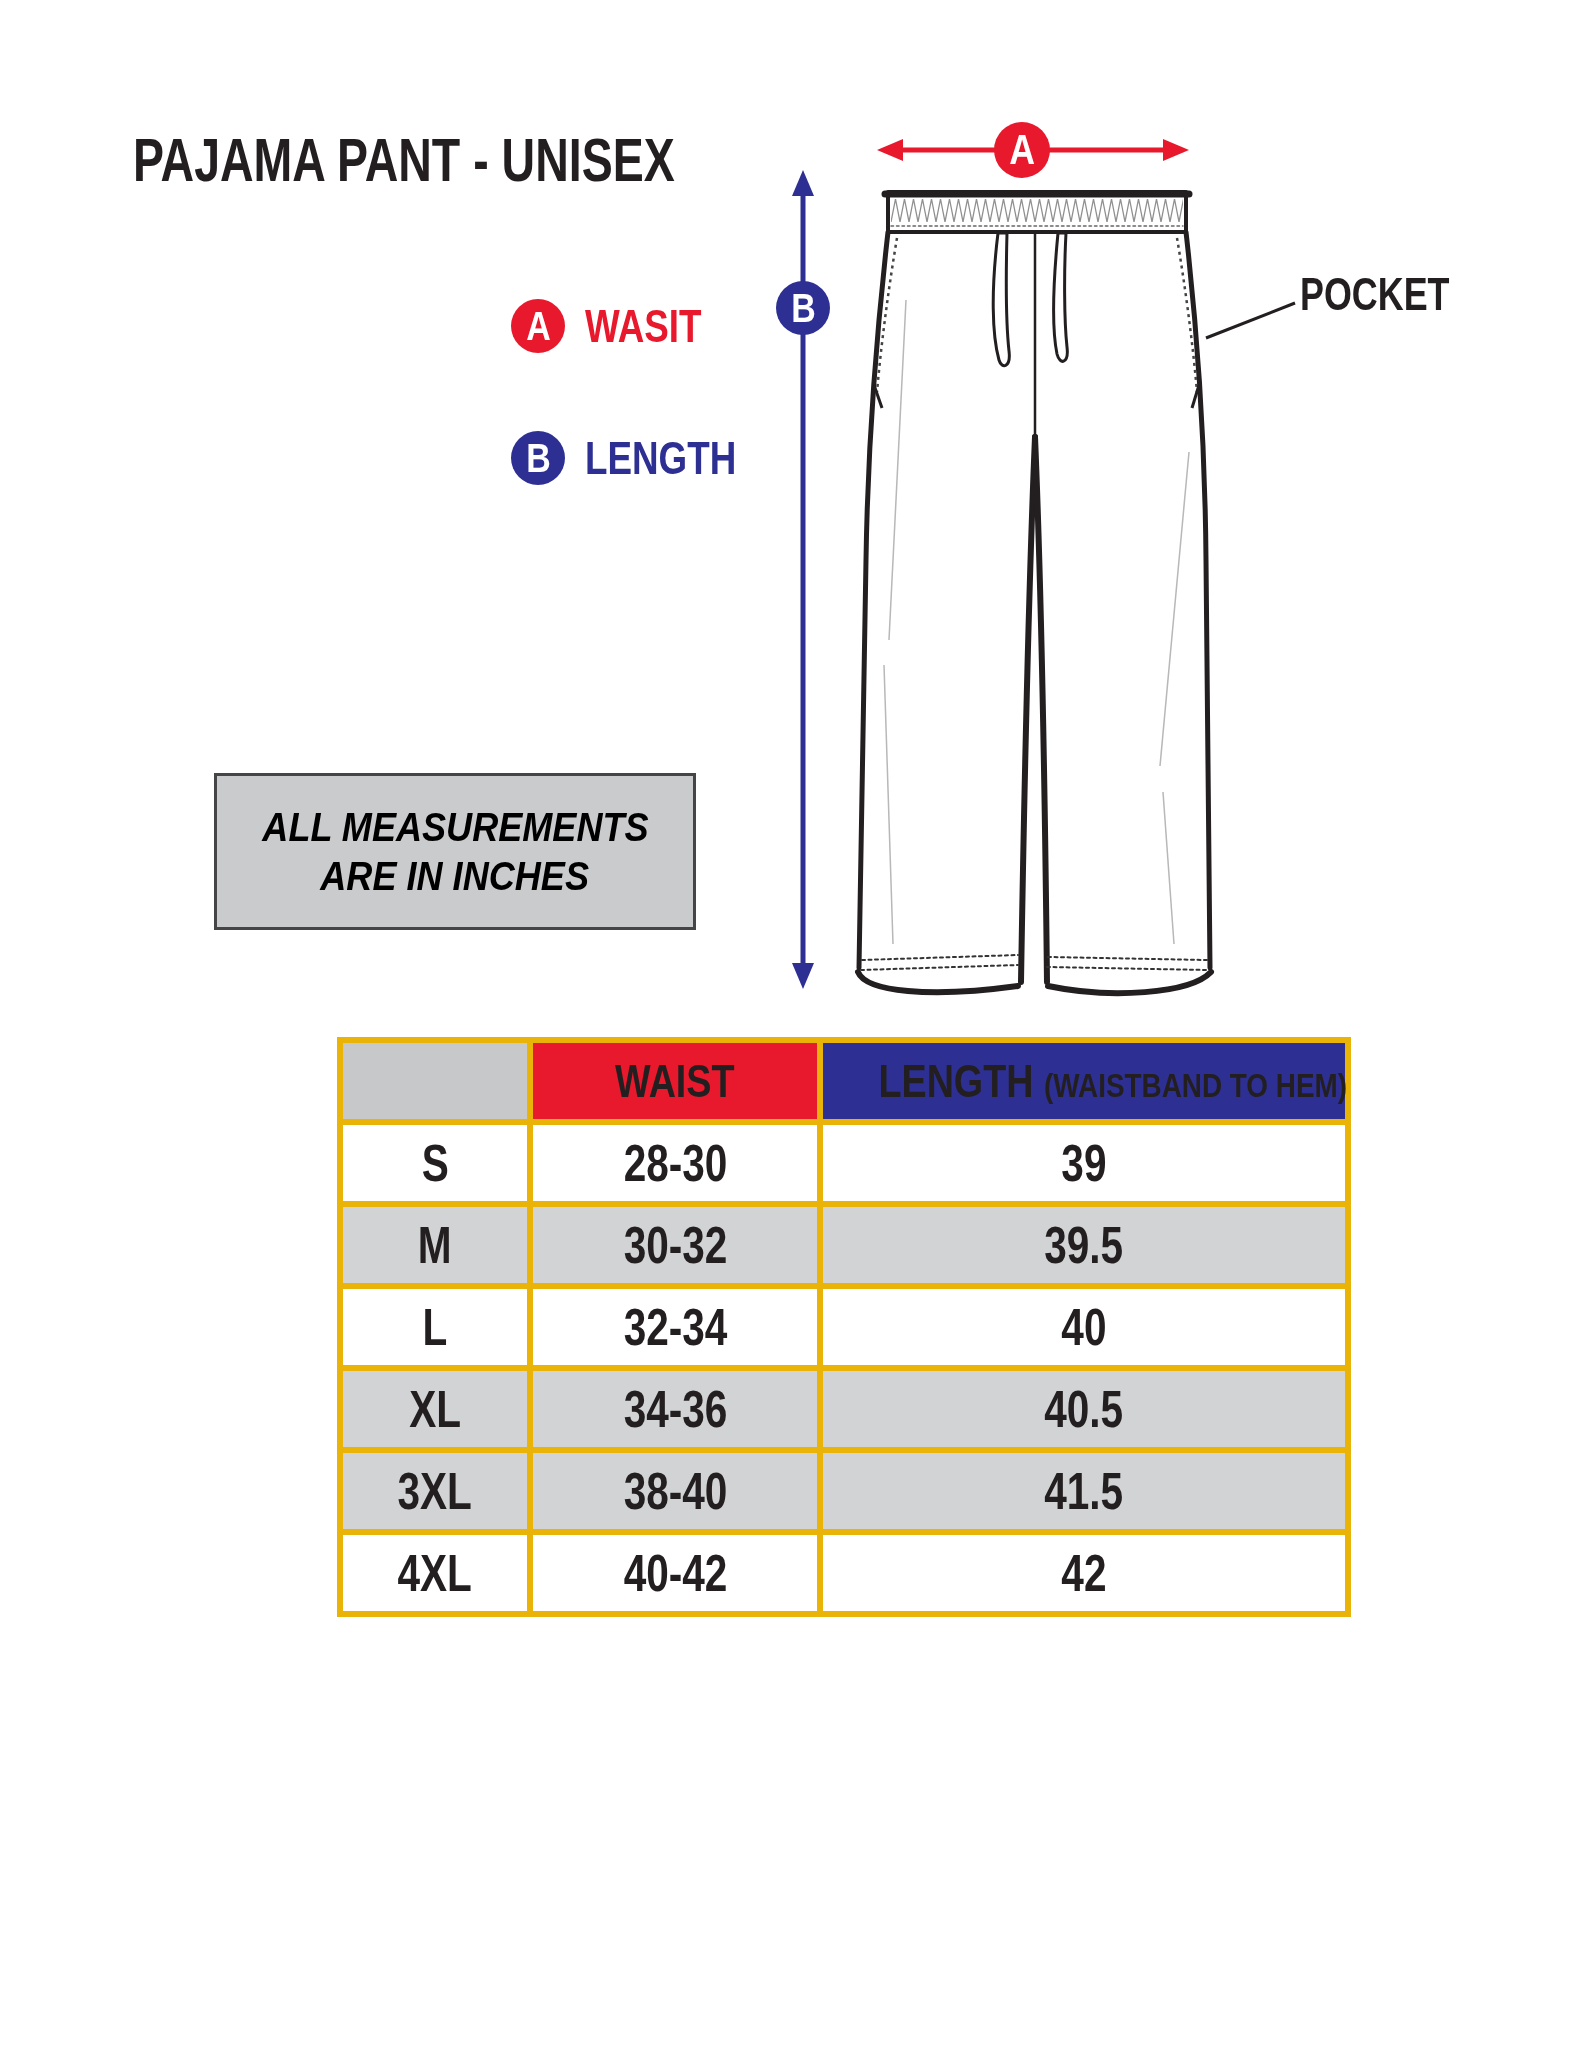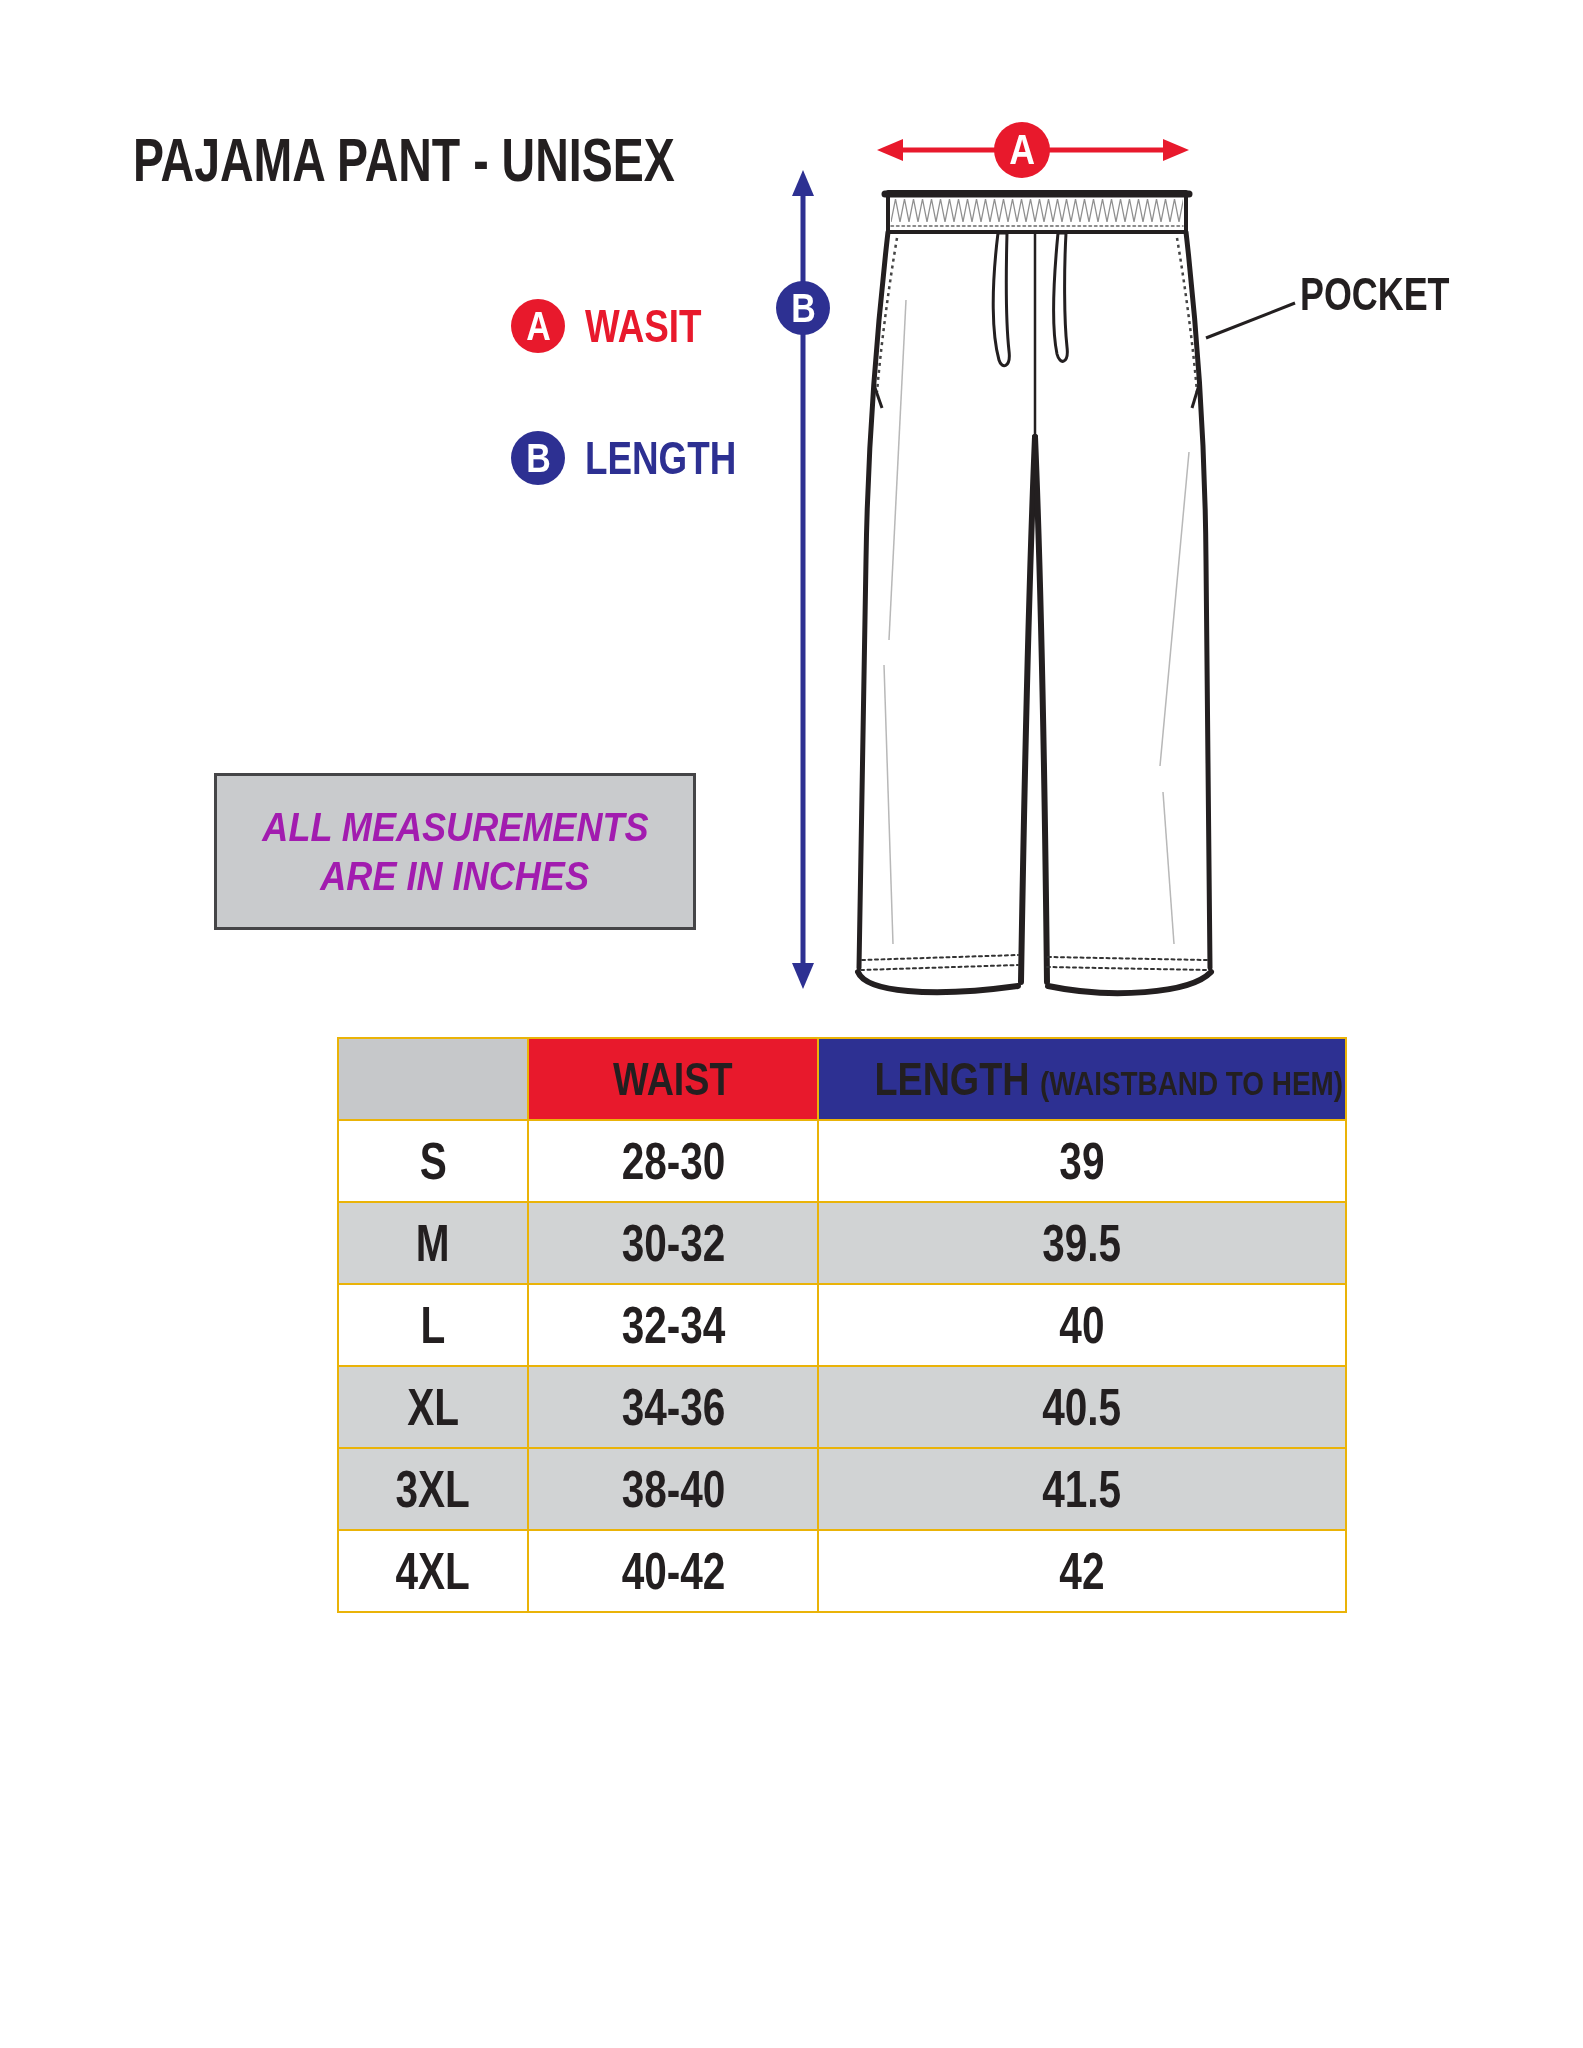--- a/index.html
+++ b/index.html
@@ -17,25 +17,25 @@
   #badge-arrow-a{left:994px;top:122px;width:56px;height:56px;background:#E8192C;font-size:42px;}
   #badge-arrow-b{left:776px;top:281px;width:54px;height:54px;background:#2D3092;font-size:40px;}
   .lbl{position:absolute;font-weight:700;font-size:46px;line-height:52px;
        transform:scaleX(.8);transform-origin:left top;white-space:nowrap;z-index:2;}
   #lbl-wasit{left:585px;top:300px;color:#E8192C;}
   #lbl-length{left:585px;top:432px;color:#2D3092;}
   #lbl-pocket{left:1300px;top:268px;color:#231F20;transform:scaleX(.78);}
   .note{position:absolute;left:214px;top:773px;width:482px;height:157px;background:#C9CBCD;
         border:3px solid #454547;box-sizing:border-box;display:flex;flex-direction:column;
         align-items:center;justify-content:center;z-index:2;
-        font-style:italic;font-weight:700;font-size:41px;line-height:49px;color:#a21caf;}
+        font-style:italic;font-weight:700;font-size:41px;line-height:49px;color:#000000;}
   .note span{display:inline-block;transform:scaleX(.88);white-space:nowrap;}
   table.size{position:absolute;left:337px;top:1037px;width:1008px;border-collapse:collapse;
              table-layout:fixed;z-index:2;}
-  table.size td,table.size th{border:2px solid #eab308;height:82px;padding:4px;text-align:center;
+  table.size td,table.size th{border:6px solid #eab308;height:82px;padding:4px;text-align:center;
              vertical-align:middle;font-weight:700;color:#231F20;box-sizing:border-box;}
   .cond{display:inline-block;transform:scaleX(.78);white-space:nowrap;}
   td .cond{font-size:52px;}
   .th-size{background:#C6C8CA;}
   .th-waist{background:#E8192C;color:#fff;}
   .th-length{background:#2D3092;color:#fff;}
   .th-waist .cond,.th-length .cond{font-size:46px;transform:scaleX(.82);}
   .hdr-sub{font-size:34px;}
   tr.stripe td{background:#D1D3D4;}
   tr.plain td{background:#ffffff;}

